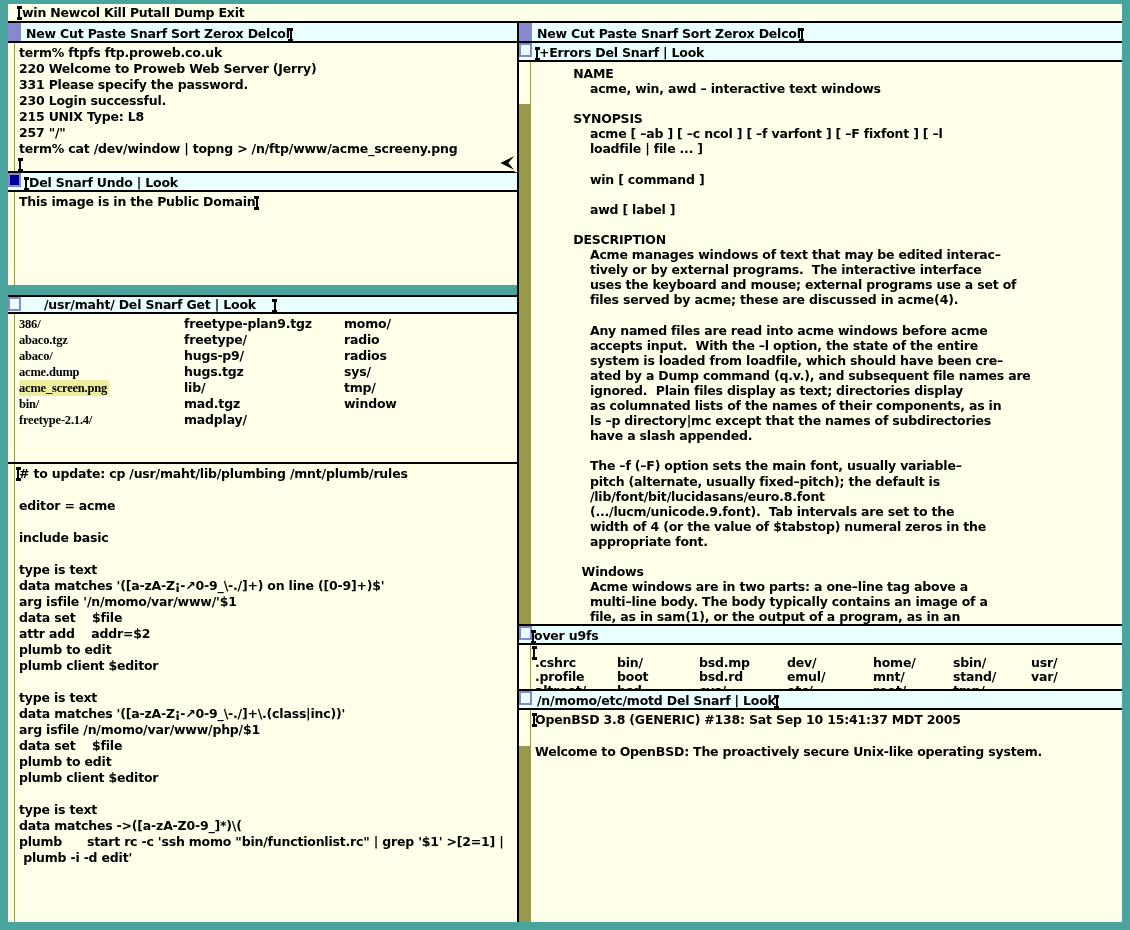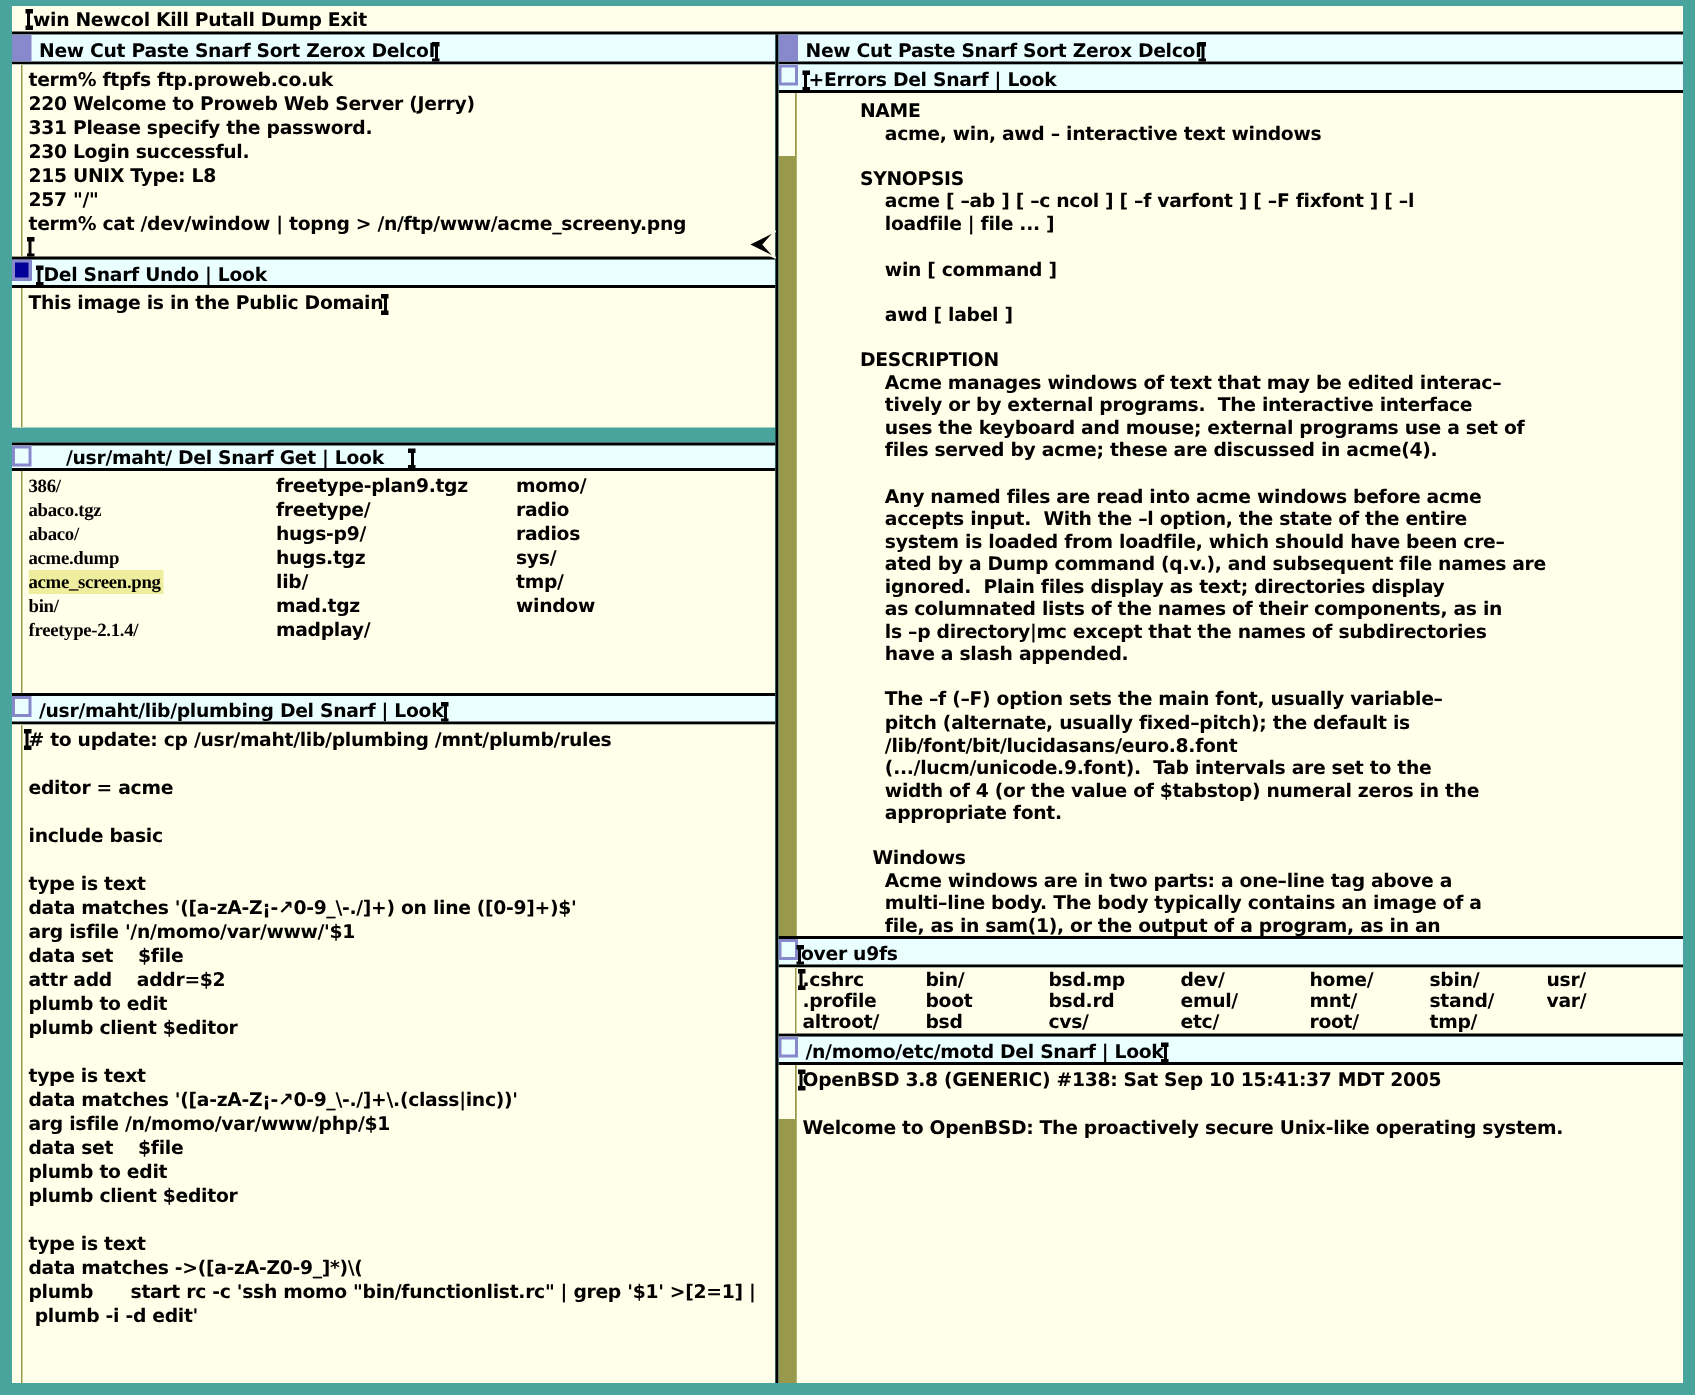--- a/index.html
+++ b/index.html
@@ -36,21 +36,21 @@
   .sb{ width:7px; flex-shrink:0; background:#FFFFEA; border-right:1px solid #99994C; }
   .sb-r{ width:12px; flex-shrink:0; background:#FFFFEA; border-right:1px solid #99994C; position:relative; }
   .sb-r.long{ background:#99994C; }
   .thumb{ position:absolute; left:0; top:0; width:11px; background:#FFFFEA; }
   .txt{ padding:2px 0 0 4px; white-space:pre; overflow:hidden; line-height:16px; width:100%; }
   .txt.man{ line-height:15.1px; padding-top:4px; }
   .listing{ display:flex; padding:2px 0 0 4px; overflow:hidden; width:100%; }
   .lcol{ overflow:hidden; }
   .ulist .lcol:nth-child(1){ width:165px;font-family:Liberation Serif, serif; }
   .ulist .lcol:nth-child(2){ width:160px; }
-  .mlist{ line-height:14px; padding-top:1px; }
+  .mlist{ line-height:14px; padding-top:11px; }
   .mlist .lcol:nth-child(1){ width:82px; }
   .mlist .lcol:nth-child(2){ width:82px; }
   .mlist .lcol:nth-child(3){ width:88px; }
   .mlist .lcol:nth-child(4){ width:86px; }
   .mlist .lcol:nth-child(5){ width:80px; }
   .mlist .lcol:nth-child(6){ width:78px; }
   .cell{ line-height:16px; white-space:pre; }
   .mlist .cell{ line-height:14px; }
   .cell.selected{ background:#EEEE9E; width:max-content; padding:0 2px 0 0; }
   .gap{ height:10px; background:#49A49E; flex-shrink:0; }
@@ -133,24 +133,20 @@
             <div class="cell">momo/</div>
             <div class="cell">radio</div>
             <div class="cell">radios</div>
             <div class="cell">sys/</div>
             <div class="cell">tmp/</div>
             <div class="cell">window</div>
           </div>
       </div>
     </div>
 
-    <div class="wtag">
-      <span class="strip"><span class="box"></span></span>
-      <span class="tag-text">/usr/maht/lib/plumbing Del Snarf | Look</span><span class="tick"></span>
-    </div>
     <div class="wbody grow">
       <span class="sb"></span>
       <div class="txt"># to update: cp /usr/maht/lib/plumbing /mnt/plumb/rules
 
 editor = acme
 
 include basic
 
 type is text
 data matches '([a-zA-Z¡-↗0-9_\-./]+) on line ([0-9]+)$'

